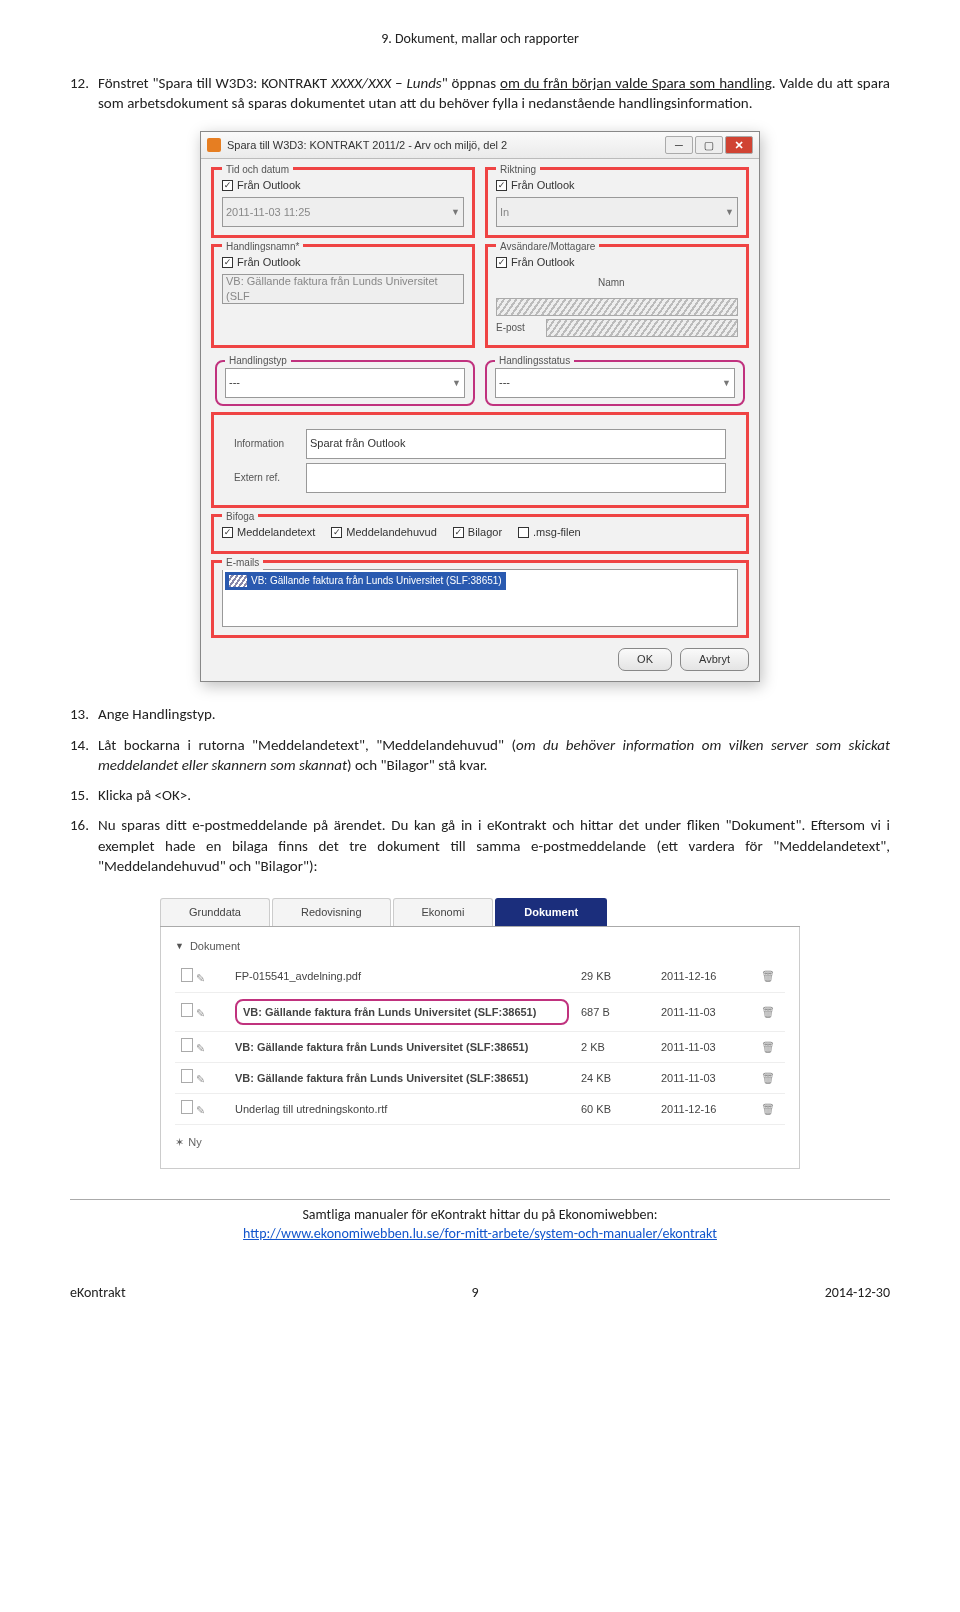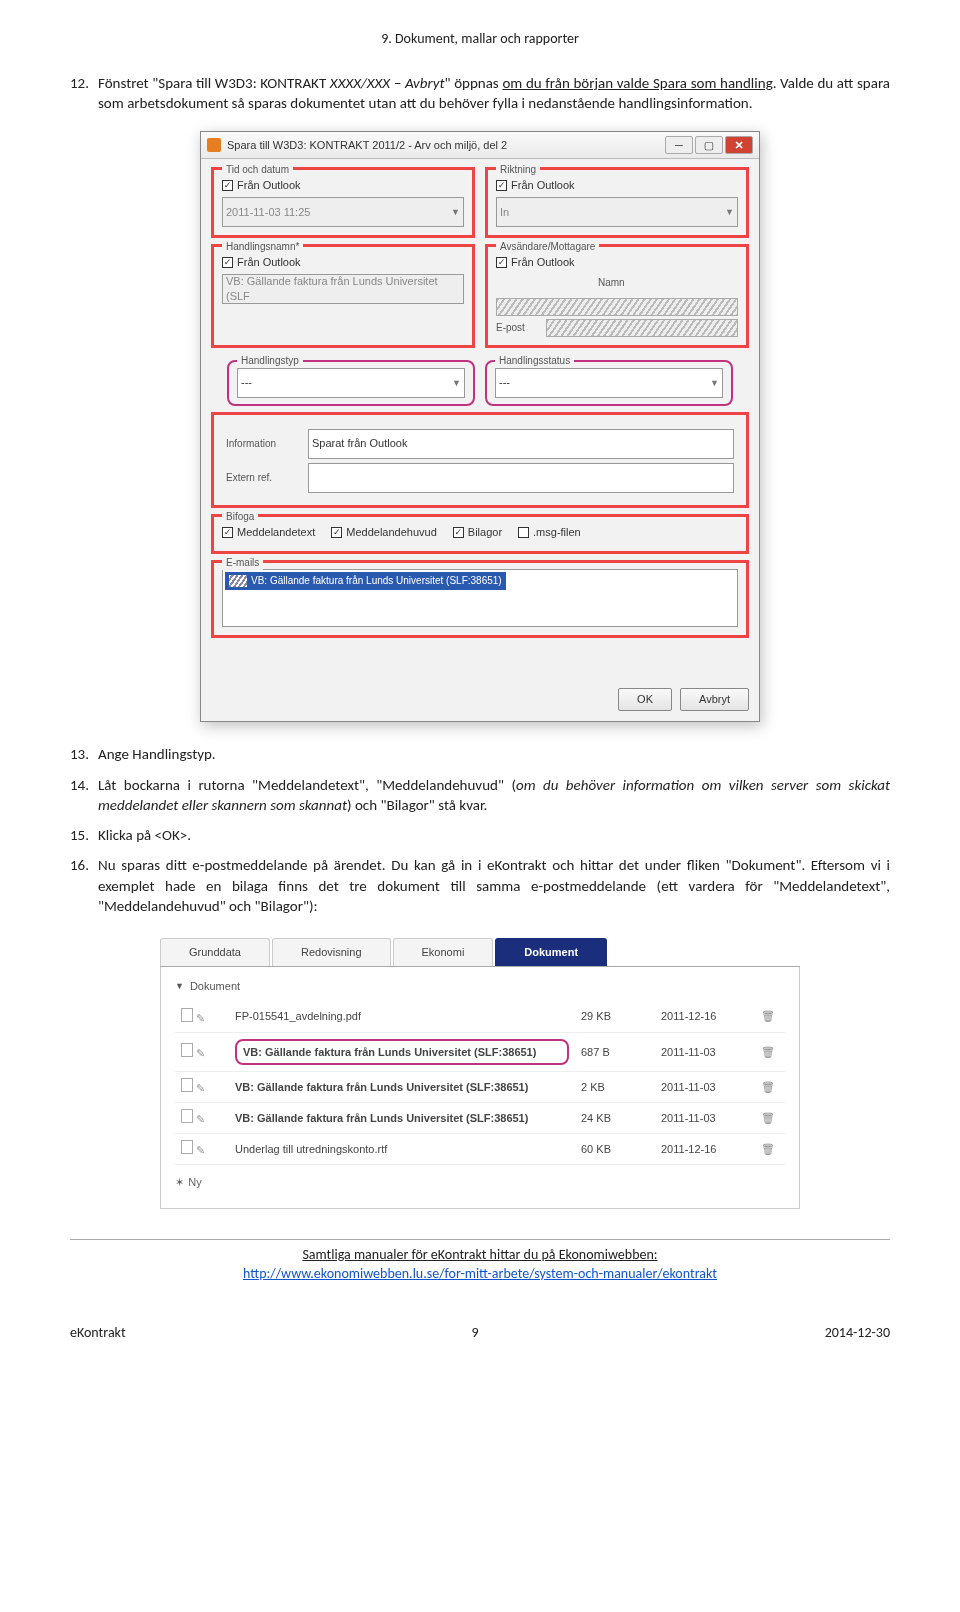--- a/index.html
+++ b/index.html
@@ -45,32 +45,32 @@
   .cb { display:flex; align-items:center; gap:4px; margin:2px 0 4px; }
   .cb .box { width:11px; height:11px; border:1px solid #333; background:#fff; display:flex; align-items:center; justify-content:center; font-size:9px; line-height:1; }
   .inp { width:100%; border:1px solid #999; background:#fff; padding:14px 3px; font-size:11px; height:20px; display:flex; align-items:center; justify-content:space-between; }
   .inp.gray { background:#eee; color:#888; }
   .inp .dd { color:#777; font-size:9px;}
   .hatched {
     background: repeating-linear-gradient(125deg,#bbb 0,#bbb 2px,#eee 2px,#eee 5px);
     height:18px; border:1px solid #aaa; width:100%;
   }
   .lbl-sm { font-size:10px; color:#555; margin:2px 0; }
-  .hl-row { display:flex; gap:10px; margin:6px 16px; }
+  .hl-row { display:flex; gap:10px; margin:6px 4px; }
   .hl-box { flex:1; border:2px solid #c0327e; border-radius:8px; padding:6px 8px; background:#f2f2f2; position:relative;}
   .hl-box .lg2 { position:absolute; top:-8px; left:8px; background:#f2f2f2; padding:0 4px; font-size:10px; color:#555; }
-  .info-row { display:flex; align-items:center; gap:10px; margin:4px 4px; }
+  .info-row { display:flex; align-items:center; margin:4px 12px; }
   .info-row .il { width:72px; font-size:10px; color:#555; }
   .info-row .iv { flex:1; }
   .bf-row { display:flex; gap:16px; align-items:center; flex-wrap:wrap; }
   .email-box { border:1px solid #999; background:#fff; padding:2px; height:58px; }
   .email-box .sel { background:#2a5ab0; color:#fff; padding:2px 4px; display:inline-flex; align-items:center; gap:4px; font-size:10px;}
   .email-box .sel .h { width:18px; height:12px; background:repeating-linear-gradient(125deg,#fff 0,#fff 2px,#88a 2px,#88a 4px);}
   .dlg-btns { display:flex; justify-content:flex-end; gap:8px; margin-top:10px;}
-  .dlg-btn { border:1px solid #888; background:linear-gradient(#fafafa,#e4e4e4); padding:3px 18px; font-size:11px; border-radius:2px;margin-top:40px;}
+  .dlg-btn { border:1px solid #888; background:linear-gradient(#fafafa,#e4e4e4); padding:3px 18px; font-size:11px; border-radius:7px;}
 
   
   .tabs-wrap { margin: 14px auto 26px; width: 640px; font-family: Arial, sans-serif; font-size:11px; }
   .tabs-bar { display:flex; border-bottom:1px solid #aaa;margin-top:22px; }
   .tab { padding:6px 28px; border:1px solid #ccc; border-bottom:none; background:#f4f4f4; color:#444; margin-right:2px; border-radius:3px 3px 0 0;}
   .tab.active { background:#1b2e7c; color:#fff; font-weight:bold; border-color:#1b2e7c;}
   .doc-panel { border:1px solid #ccc; border-top:none; padding:12px 14px 18px; background:#fff; }
   .doc-head { display:flex; align-items:center; gap:6px; color:#555; font-size:11px; margin-bottom:8px;}
   .doc-head .tri { font-size:9px; }
   .doc-table { width:100%; border-collapse:collapse; table-layout:fixed;}
@@ -78,33 +78,33 @@
   .doc-table td.icons { width:54px; white-space:nowrap; color:#888;}
   .doc-table td.size { width:80px; }
   .doc-table td.date { width:100px; }
   .doc-table td.del { width:30px; color:#888;}
   .doc-table tr.bold td.name { font-weight:bold; }
   .hl-cell { border:2px solid #c0327e; border-radius:8px; padding:4px 6px; }
   .doc-ny { margin-top:10px; color:#666; font-size:11px; display:flex; align-items:center; gap:4px;}
   .ico-sm { display:inline-block; width:12px; height:14px; border:1px solid #aaa; background:#fff; position:relative;}
   .ico-pen { display:inline-block; font-size:11px; color:#999;}
 
-  .footer-links { text-align:center; margin-top:30px; border-top:1px solid #aaa; padding-top:6px; font-size:14px;text-decoration:underline;}
+  .footer-links { text-align:center; margin-top:30px; border-top:1px solid #aaa; padding-top:6px; font-size:14px;}
   .footer-links a { color:#1155cc; text-decoration:underline; }
   .page-foot { display:flex; justify-content:space-between; margin-top:40px; font-size:14px; }
 </style>
 </head>
 <body>
 
 <div class="page-header">9. Dokument, mallar och rapporter</div>
 
 <div class="num-item">
   <div class="n">12.</div>
   <div class="t">
-    <span>Fönstret "Spara till W3D3: KONTRAKT </span><span class="italic">XXXX/XXX – Avbryt</span><span>" öppnas </span><span class="underline">om du från början valde Spara som handling</span><span>. Valde du att spara som arbetsdokument så sparas dokumentet utan att du behöver fylla i nedanstående handlingsinformation.</span>
+    <span>Fönstret "Spara till W3D3: KONTRAKT </span><span class="italic">XXXX/XXX – Lunds</span><span>" öppnas </span><span class="underline">om du från början valde Spara som handling</span><span>. Valde du att spara som arbetsdokument så sparas dokumentet utan att du behöver fylla i nedanstående handlingsinformation.</span>
   </div>
 </div>
 
 <div class="dialog-wrap">
   <div class="dlg">
     <div class="dlg-title">
       <div class="left">
         <div class="ico"></div>
         <span>Spara till W3D3: KONTRAKT 2011/2 - Arv och miljö, del 2</span>
       </div>

